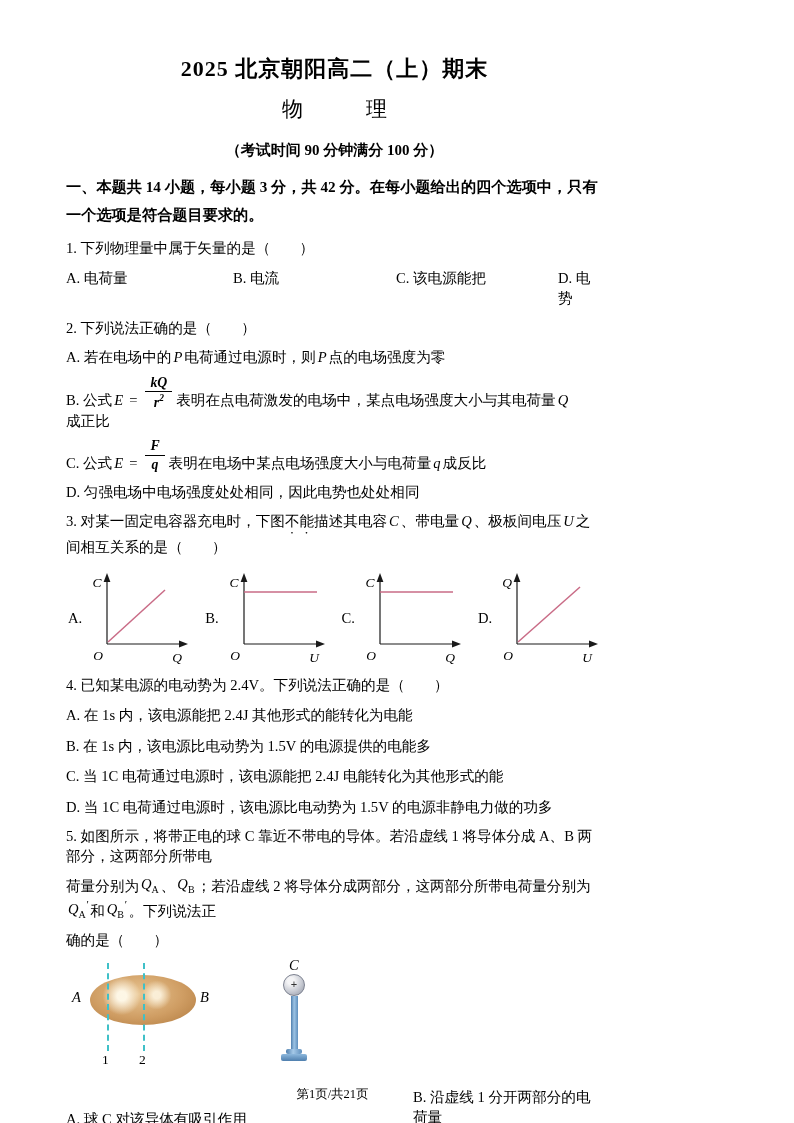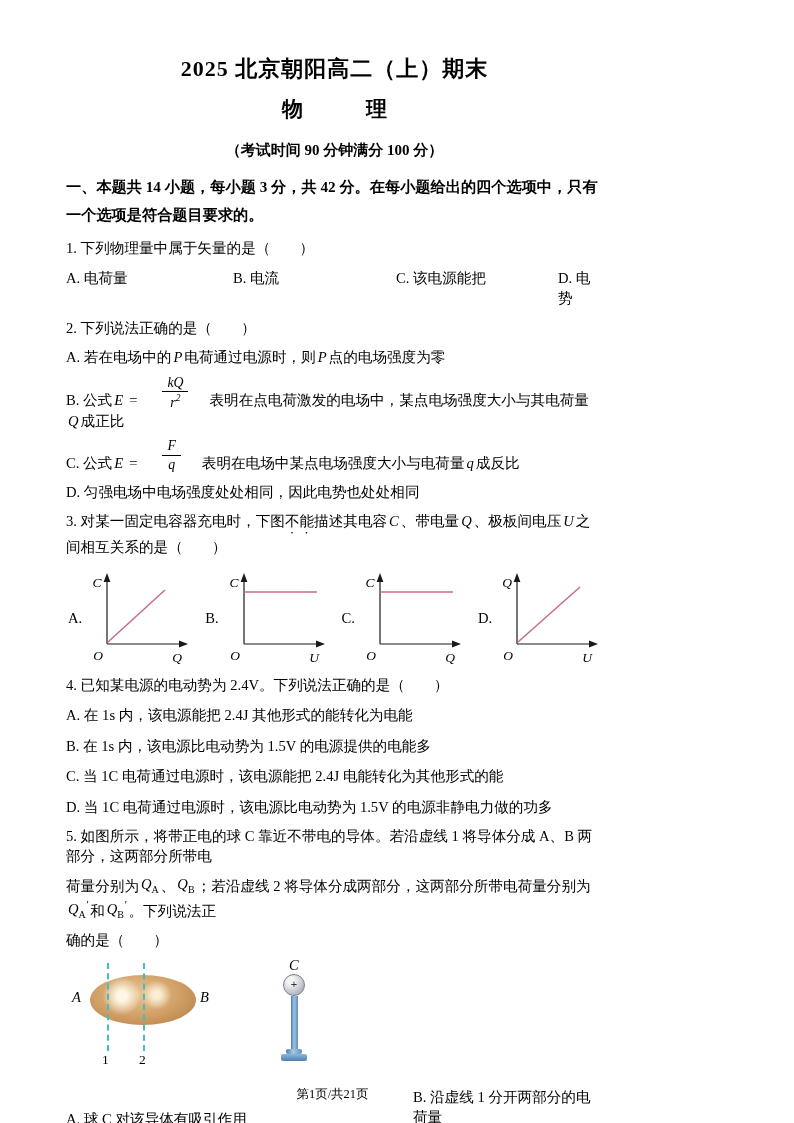--- a/index.html
+++ b/index.html
@@ -3,34 +3,34 @@
 <meta charset="utf-8">
 <style>
   * { box-sizing: border-box; }
   html,body { margin:0; padding:0; background:#ffffff; }
   .page {
     position:relative; width:665px; height:1123px; background:#fff; overflow:hidden;
     font-family:"Liberation Serif","DejaVu Serif",serif; color:#000;
     font-size:14.6px; line-height:1.4; padding:54px 62px 0 66px;
   }
   .title   { text-align:center; font-weight:700; font-size:22px; letter-spacing:1px; }
-  .subject { text-align:center; font-weight:700; font-size:21px; margin-top:10px; }
+  .subject { text-align:center; font-weight:400; font-size:21px; margin-top:10px; }
   .examinfo{ text-align:center; font-weight:700; font-size:15px; margin-top:16px; }
   .section-header { font-weight:700; font-size:15.2px; margin-top:12px; line-height:1.85; }
   .line { margin-top:9px; }
   .stem { margin-top:9px; }
   .opt-line { display:flex; align-items:flex-end; flex-wrap:wrap; margin-top:7px; }
   .q1-options { display:grid; grid-template-columns:167px 163px 162px auto; margin-top:9px; }
   .q4-options .line { margin-top:10px; }
   .mvar { font-style:italic; font-family:"Liberation Serif",serif; padding:0 2px; }
   .mvar sub { font-style:normal; font-size:10px; }
   .prime { font-size:11px; vertical-align:super; }
   .meq { margin:0 4px; }
-  .frac { display:inline-flex; flex-direction:column; align-items:center; margin:0 21px;
-          font-family:"Liberation Serif",serif; font-style:italic; font-size:13.8px; line-height:1.15; }
+  .frac { display:inline-flex; flex-direction:column; align-items:center; margin:0 4px;
+          font-family:"Liberation Serif",serif; font-style:italic; font-size:13.8px; line-height:1.15;font-weight:bold; }
   .frac .num { padding:0 5px 1px; border-bottom:1.2px solid #000; }
   .frac .den { padding-top:1px; }
   .frac sup { font-size:9.5px; }
   .emph { -webkit-text-emphasis: filled dot #000; text-emphasis: filled dot #000;
           -webkit-text-emphasis-position: under left; text-emphasis-position: under left; }
   
   .graphs-row { display:flex; gap:16px; margin-top:12px; margin-left:2px; }
   .graph-group { display:flex; align-items:center; gap:3px; }
   .graph-label { font-size:14.6px; }
   .graph text { font-family:"Liberation Serif",serif; font-style:italic; font-size:13.5px; fill:#000; text-anchor:middle; }

